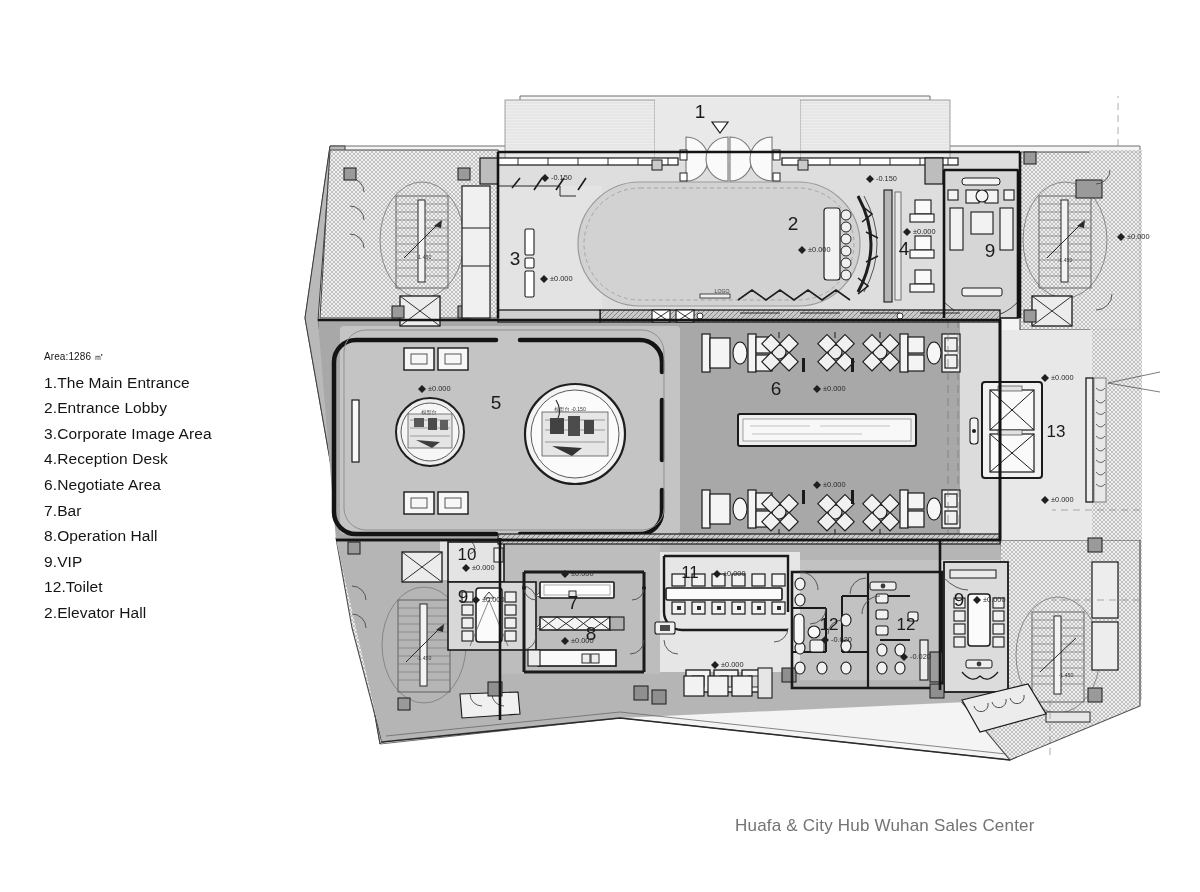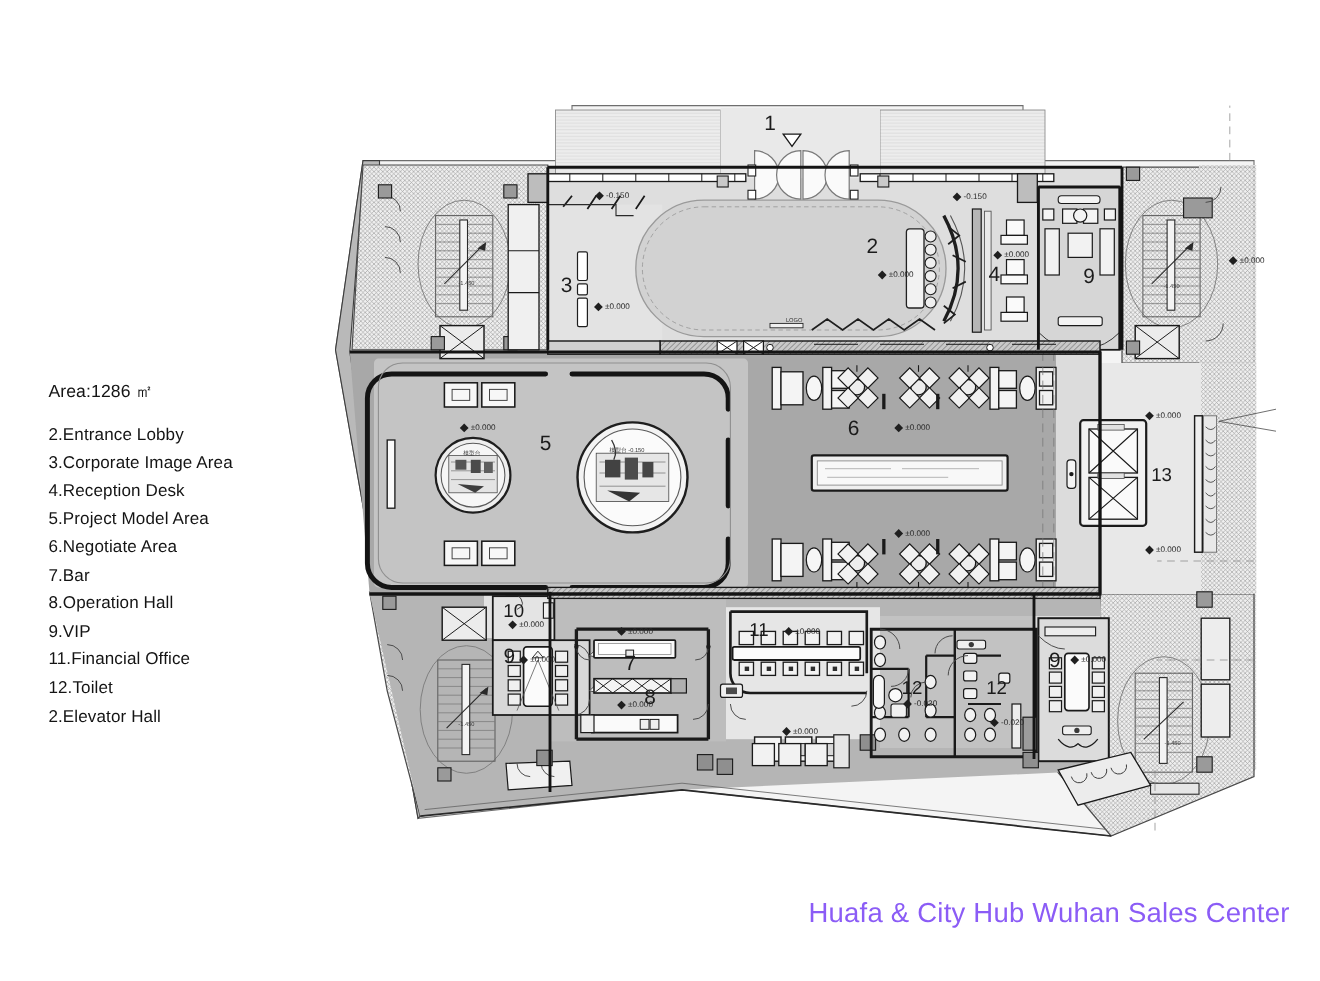--- a/index.html
+++ b/index.html
@@ -12,27 +12,27 @@
   }
   #stage{position:absolute;inset:0;width:1200px;height:892px;}
 
   
   #legend{
     position:absolute;left:44px;top:344px;
     font-size:15.5px;color:#141414;
     line-height:25.6px;
     letter-spacing:.1px;
   }
-  #legend .area-line{font-size:16px;margin-bottom:13px;}
+  #legend .area-line{font-size:10px;margin-bottom:0;}
   #legend .legend-row{white-space:nowrap;}
 
   
   #plan-title{
     position:absolute;left:735px;top:816px;
-    font-size:25px;color:#8b5cf6;
+    font-size:17px;color:#737373;
     letter-spacing:.2px;
     white-space:nowrap;
   }
 
   
   #drawing{position:absolute;left:0;top:0;width:1200px;height:892px;}
   #drawing svg{display:block;}
 
   .rmnum{
     font-family:"Liberation Sans", sans-serif;
@@ -51,29 +51,28 @@
   }
 </style>
 </head>
 <body>
 
 <div id="stage">
 
   <div id="legend">
     <div class="area-line">Area:1286 ㎡</div>
     <div class="legend-list">
+        <div class="legend-row"><span>1.</span><span>The Main Entrance</span></div>
         <div class="legend-row"><span>2.</span><span>Entrance Lobby</span></div>
         <div class="legend-row"><span>3.</span><span>Corporate Image Area</span></div>
         <div class="legend-row"><span>4.</span><span>Reception Desk</span></div>
-        <div class="legend-row"><span>5.</span><span>Project Model Area</span></div>
         <div class="legend-row"><span>6.</span><span>Negotiate Area</span></div>
         <div class="legend-row"><span>7.</span><span>Bar</span></div>
         <div class="legend-row"><span>8.</span><span>Operation Hall</span></div>
         <div class="legend-row"><span>9.</span><span>VIP</span></div>
-        <div class="legend-row"><span>11.</span><span>Financial Office</span></div>
         <div class="legend-row"><span>12.</span><span>Toilet</span></div>
         <div class="legend-row"><span>2.</span><span>Elevator Hall</span></div>
       </div>
   </div>
 
   <div id="plan-title">Huafa &amp; City Hub Wuhan Sales Center</div>
 
   <div id="drawing">
   <svg width="1200" height="892" viewBox="0 0 1200 892" xmlns="http://www.w3.org/2000/svg">
     <defs>

